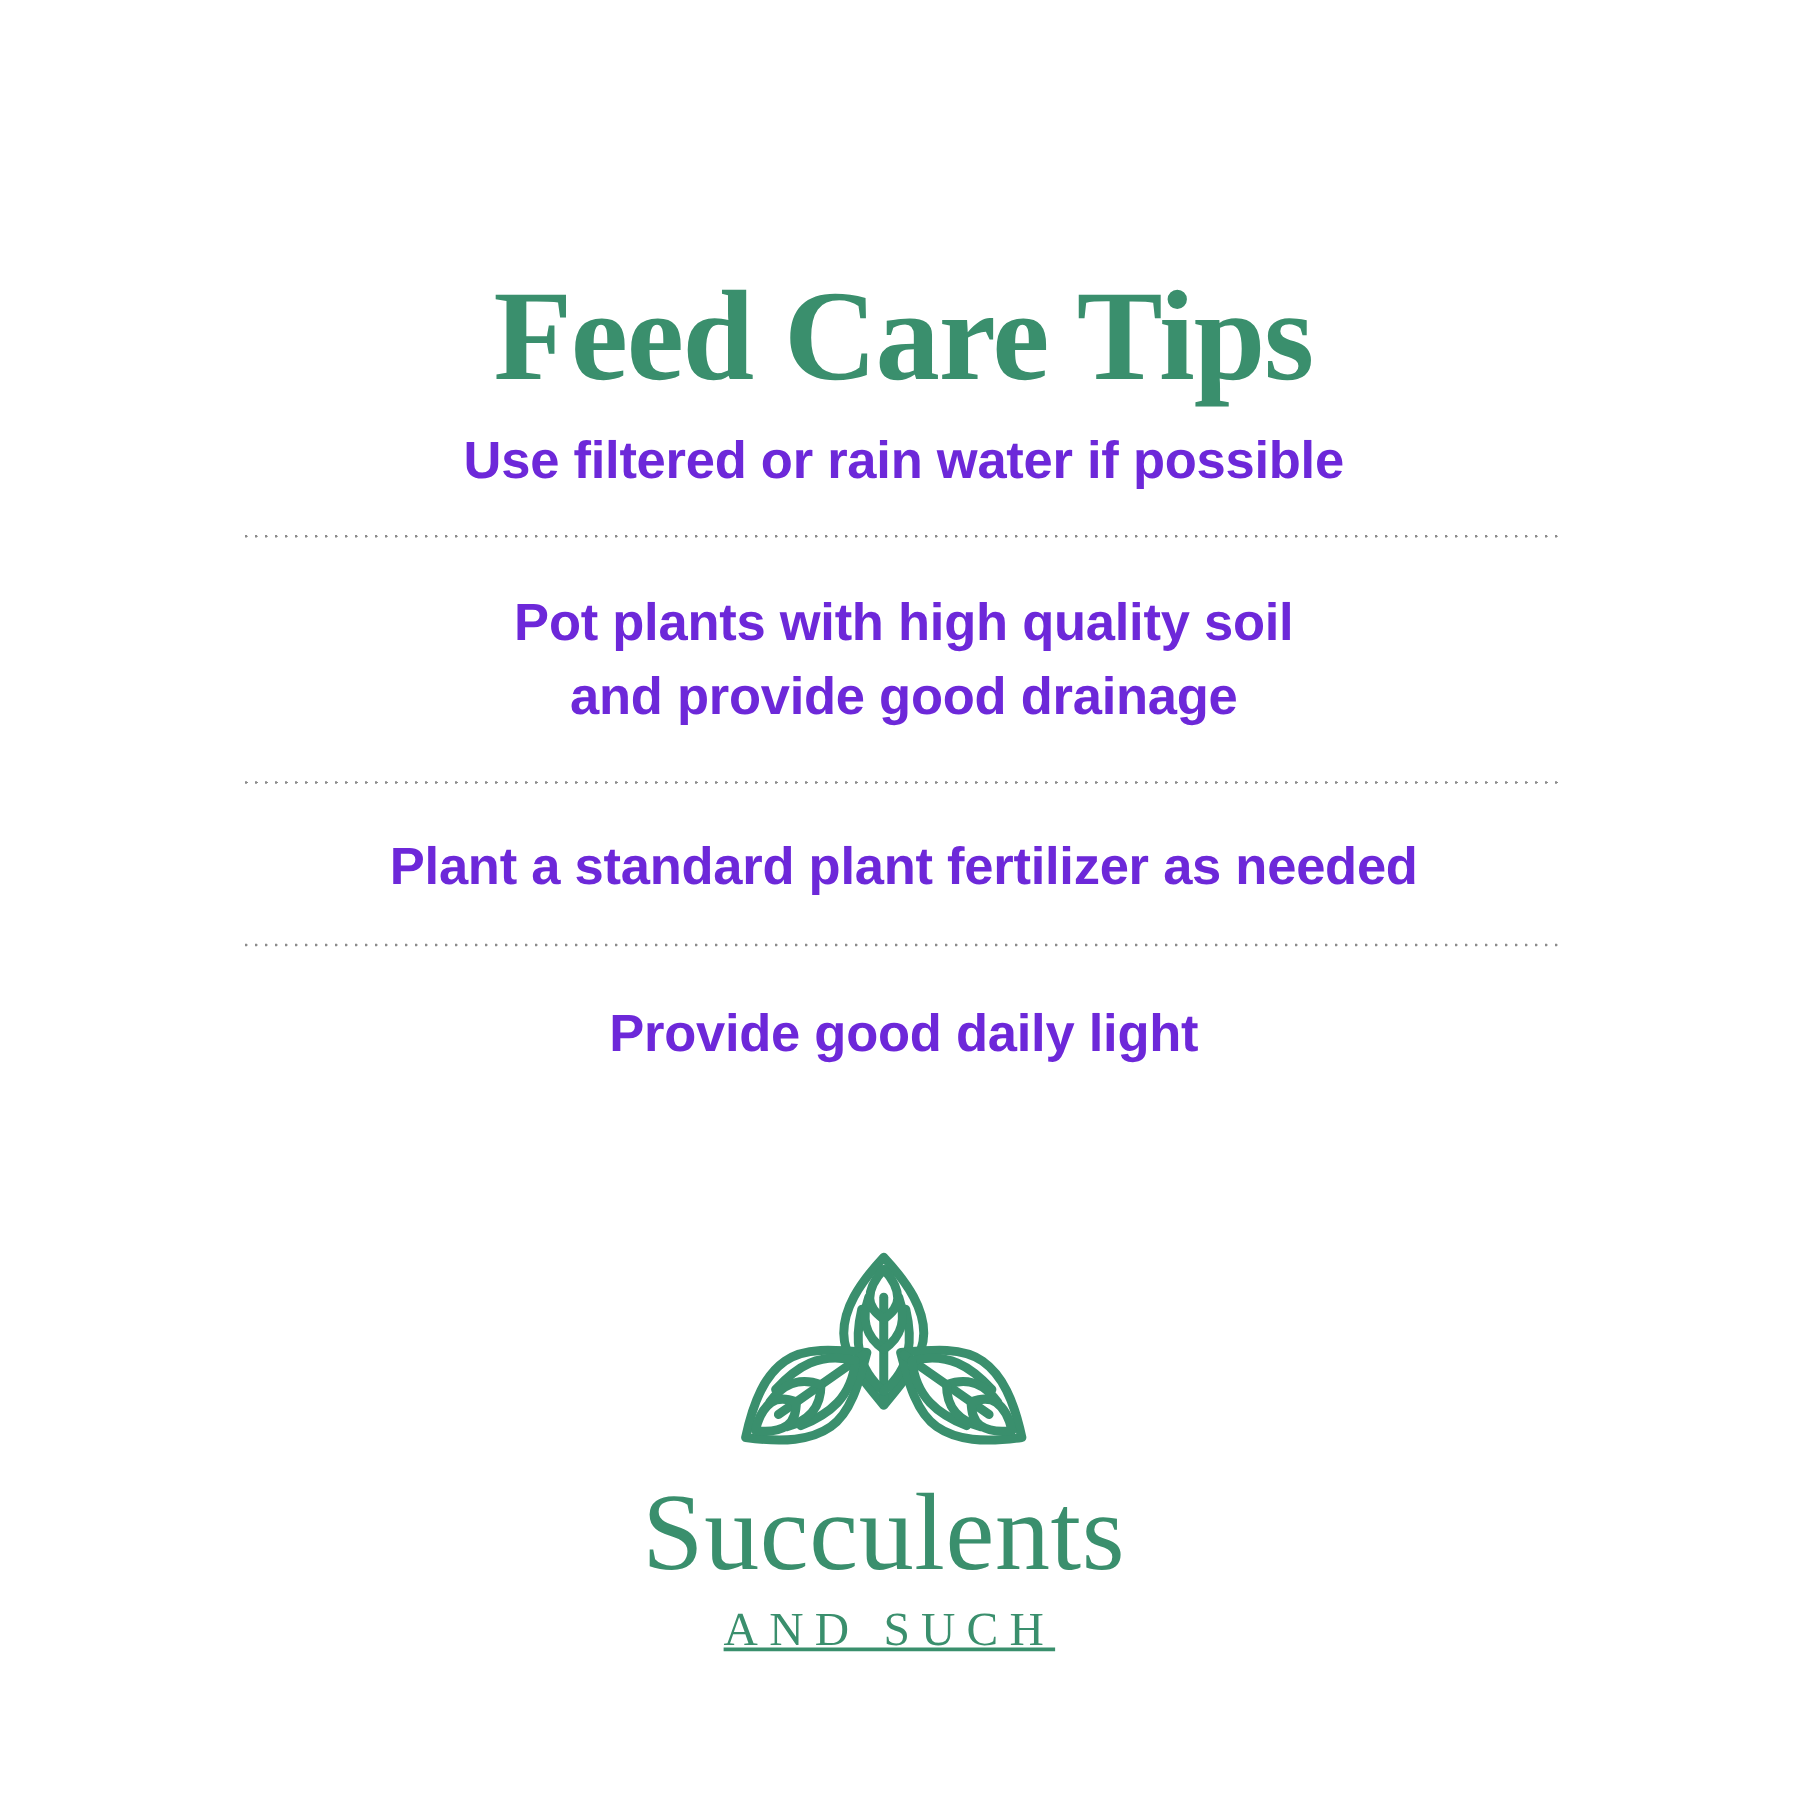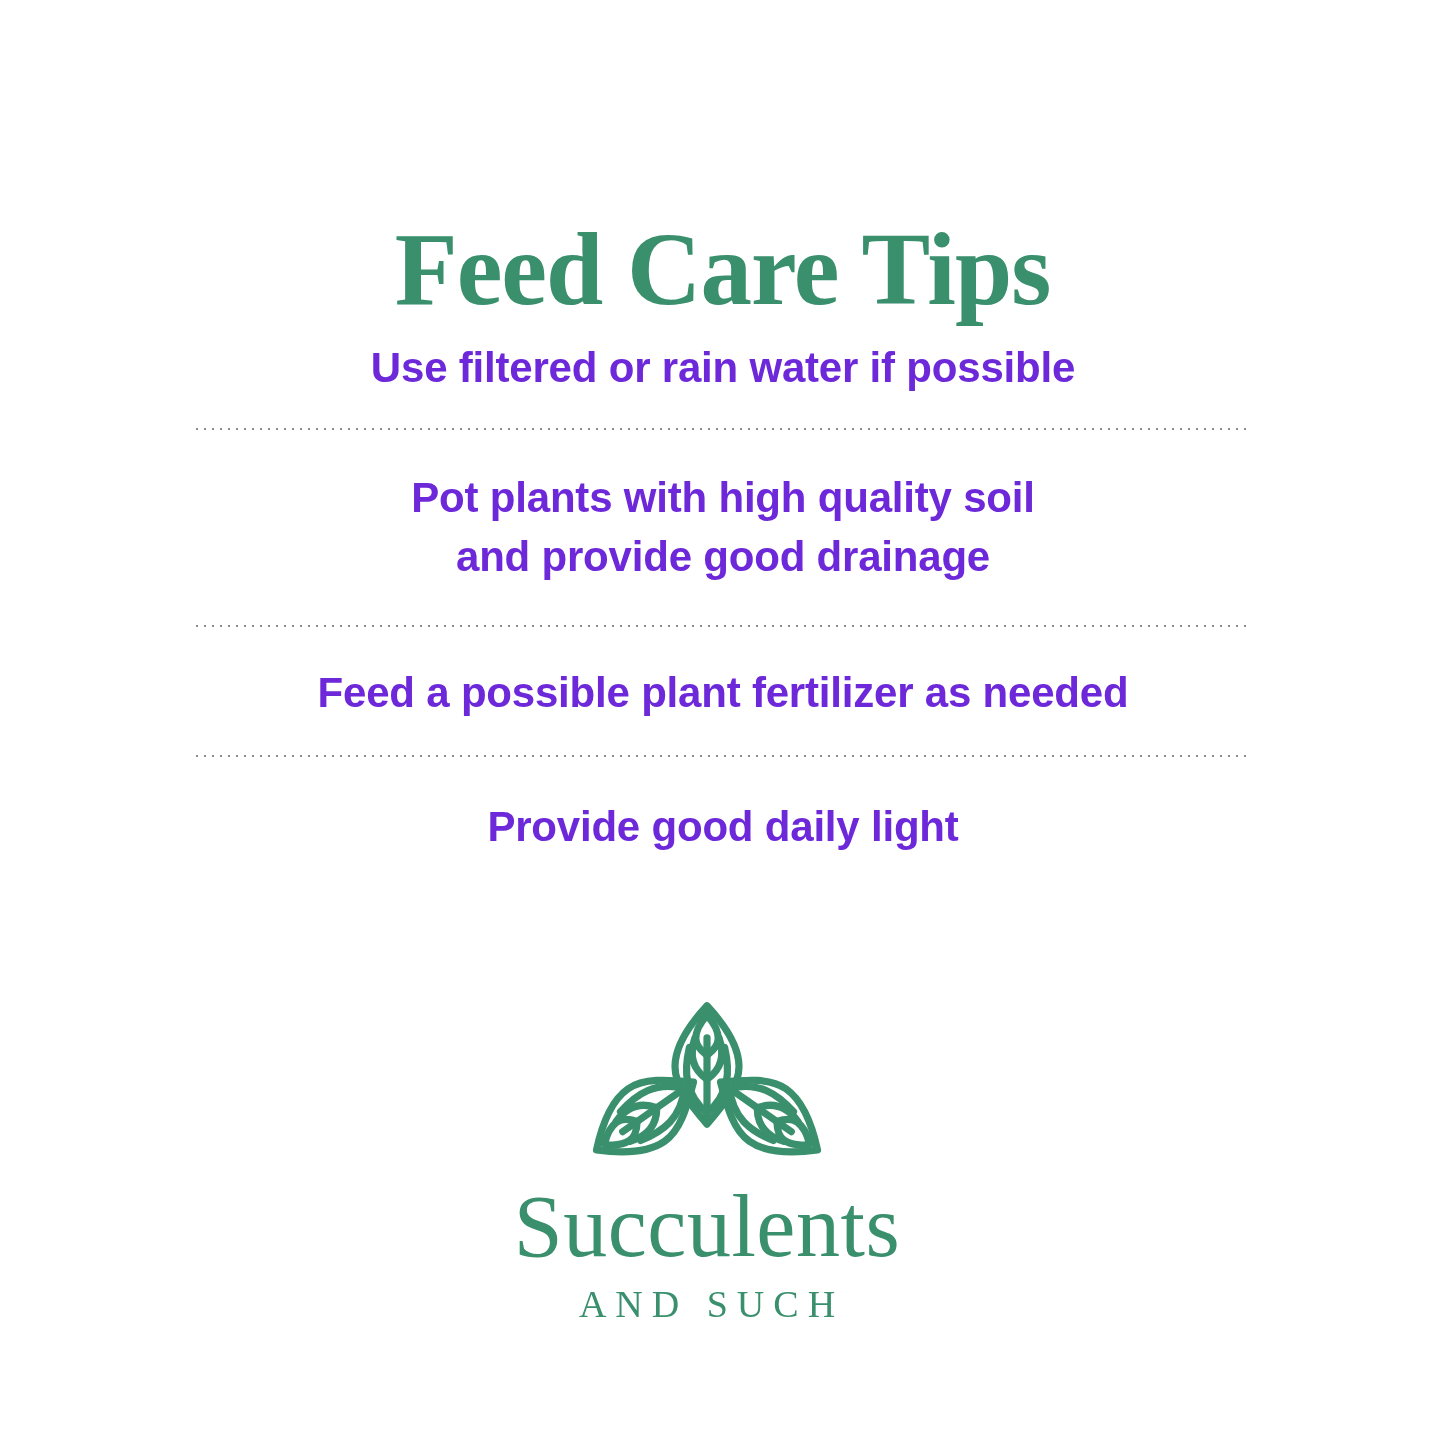--- a/index.html
+++ b/index.html
@@ -101,20 +101,21 @@
 
   .logo-sub {
     margin-top: 14px;
     font-family: "Liberation Serif", "DejaVu Serif", serif;
     font-weight: normal;
     font-size: 38px;
     line-height: 1;
     color: #3a8f6d;
     letter-spacing: 9px;
     text-indent: 9px;
+    text-decoration: underline;
   }
 </style>
 </head>
 <body>
 
 <div class="card">
 
   <h1 class="title">Feed Care Tips</h1>
 
   <div class="tips">
@@ -126,21 +127,21 @@
     <div class="divider"></div>
 
     <div class="tip tip-2">
       <span class="tip-line">Pot plants with high quality soil</span>
       <span class="tip-line">and provide good drainage</span>
     </div>
 
     <div class="divider"></div>
 
     <div class="tip tip-3">
-      <span class="tip-line">Feed a possible plant fertilizer as needed</span>
+      <span class="tip-line">Plant a standard plant fertilizer as needed</span>
     </div>
 
     <div class="divider"></div>
 
     <div class="tip tip-4">
       <span class="tip-line">Provide good daily light</span>
     </div>
 
   </div>
 

